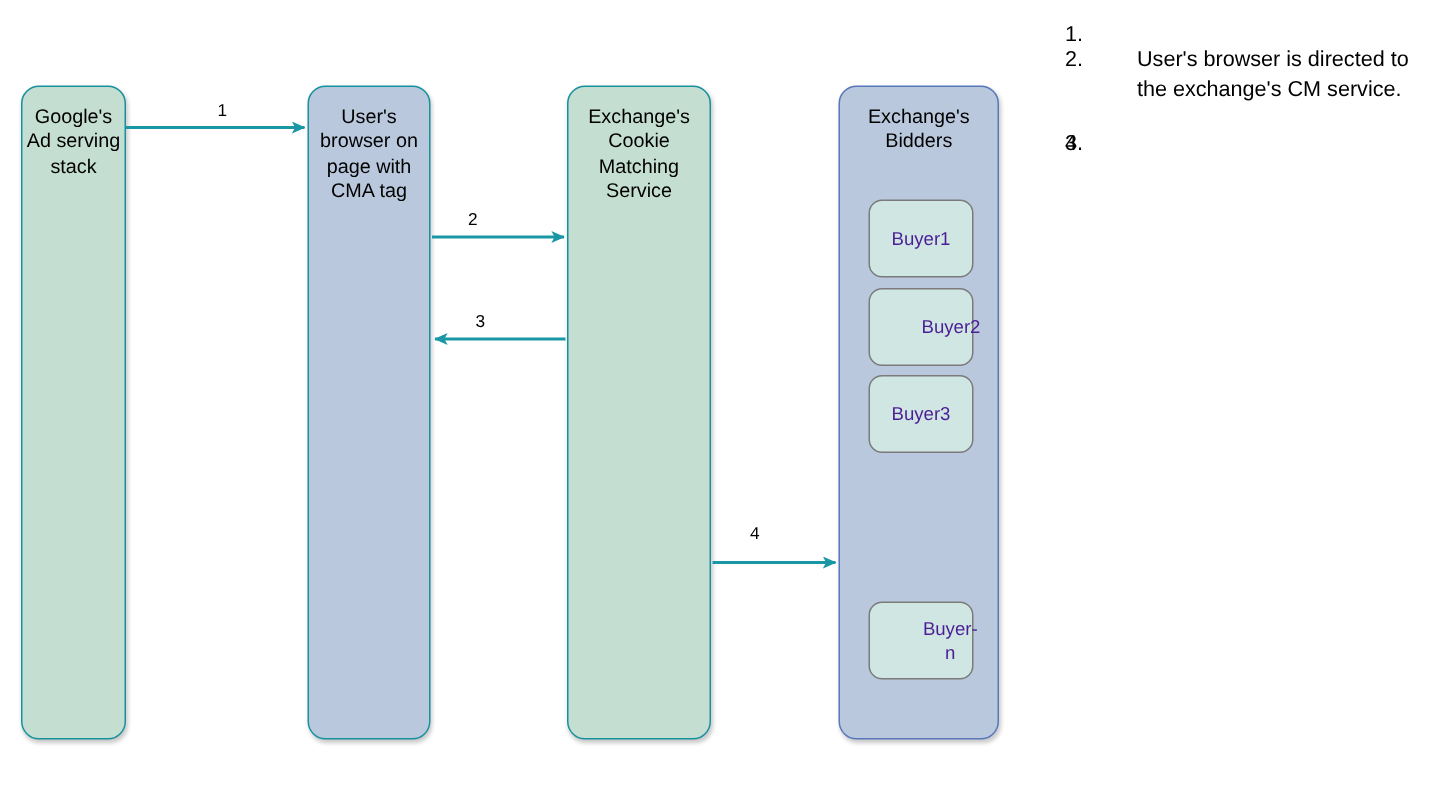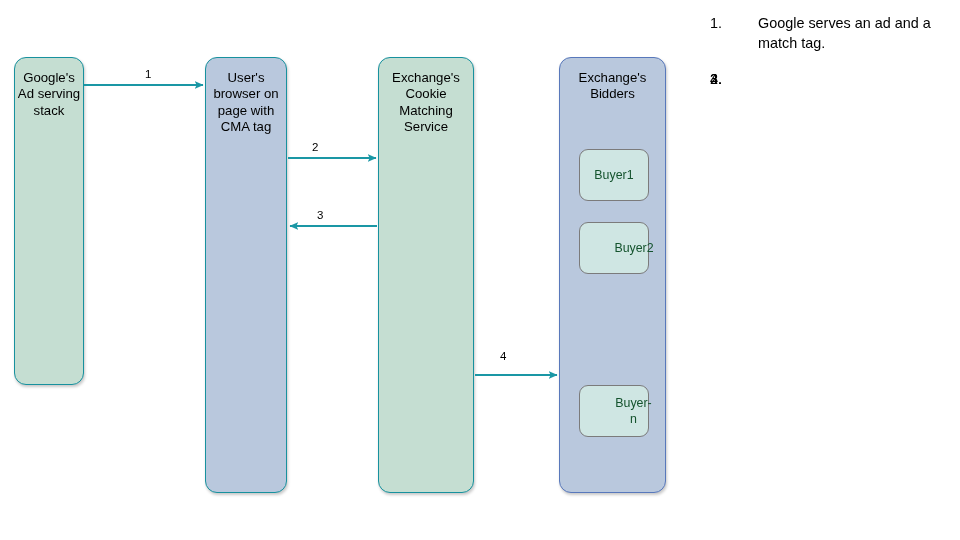--- a/index.html
+++ b/index.html
@@ -22,42 +22,42 @@
     color:#000;
     padding-top:12px;
   }
   .fb-green{background:#c5ded2;border:1.2px solid #17919e;}
   .fb-blue {background:#b9c8dd;border:1.2px solid #17919e;}
   .fb-bidders{background:#b9c8dd;border:1.3px solid #5878bb;}
 
   .fb-title{display:block;white-space:pre-line;}
 
   
-  #box-google  {left:14px; top:57px; width:70px;  height:328px;}
+  #box-google  {left:14px; top:57px; width:70px;  height:436px;}
   #box-browser {left:205px;top:57px; width:82px;  height:436px;}
   #box-cms     {left:378px;top:57px; width:96px;  height:436px;}
   #box-bidders {left:559px;top:57px; width:107px; height:436px;}
 
   
   .buyer{
     position:absolute;
     left:19px;
     width:70px;height:52px;
     background:#cfe6e3;
     border:1.1px solid #7b7b7b;
     border-radius:9px;
     box-sizing:border-box;
     font-size:12.4px;
-    color:#14532d;
-    display:flex;align-items:center;justify-content:center;margin-top:16px;
+    color:#4c1d95;
+    display:flex;align-items:center;justify-content:center;
   }
   #buyer-0{top:75px;}
-  #buyer-1{top:148px;padding-left:40px;}
+  #buyer-1{top:134px;padding-left:40px;}
   #buyer-2{top:192px;}
-  #buyer-3{top:311px;padding-left:39px;}
+  #buyer-3{top:343px;padding-left:39px;}
 
   
   .arrow-label{
     position:absolute;
     font-size:11.5px;
     color:#000;
     line-height:12px;
   }
   svg.arrows{position:absolute;left:0;top:0;width:960px;height:540px;overflow:visible;}
 
@@ -109,20 +109,23 @@
   <div class="flowbox fb-bidders" id="box-bidders">
     <span class="fb-title">Exchange's
 Bidders</span>
 
     <div class="buyer" id="buyer-0">
       <span>Buyer1</span>
     </div>
     <div class="buyer" id="buyer-1">
       <span>Buyer2</span>
     </div>
+    <div class="buyer" id="buyer-2">
+      <span>Buyer3</span>
+    </div>
     <div class="buyer" id="buyer-3">
       <span>Buyer-n</span>
     </div>
   </div>
 
   <svg class="arrows" viewBox="0 0 960 540">
     <defs>
       <marker id="ah" markerWidth="9" markerHeight="8" refX="8.4" refY="4" orient="auto" markerUnits="userSpaceOnUse">
         <path d="M0,0 L9,4 L0,8 L2.1,4 Z" fill="#1a97a5"></path>
       </marker>
@@ -138,24 +141,24 @@
   </svg>
 
   <div class="arrow-label" style="left:145px;top:68px;">1</div>
   <div class="arrow-label" style="left:312px;top:141px;">2</div>
   <div class="arrow-label" style="left:317px;top:209px;">3</div>
   <div class="arrow-label" style="left:500px;top:350px;">4</div>
 
   <ol id="steps" style="list-style:none;margin:0;padding:0;">
     <li class="step">
       <span class="step-num">1.</span>
-      <span class="step-text">Google serves an ad and a match tag.</span>
     </li>
     <li class="step">
       <span class="step-num">2.</span>
+      <span class="step-text">User's browser is directed to the exchange's CM service.</span>
     </li>
     <li class="step">
       <span class="step-num">3.</span>
     </li>
     <li class="step">
       <span class="step-num">4.</span>
     </li>
   </ol>
 
 </div>

